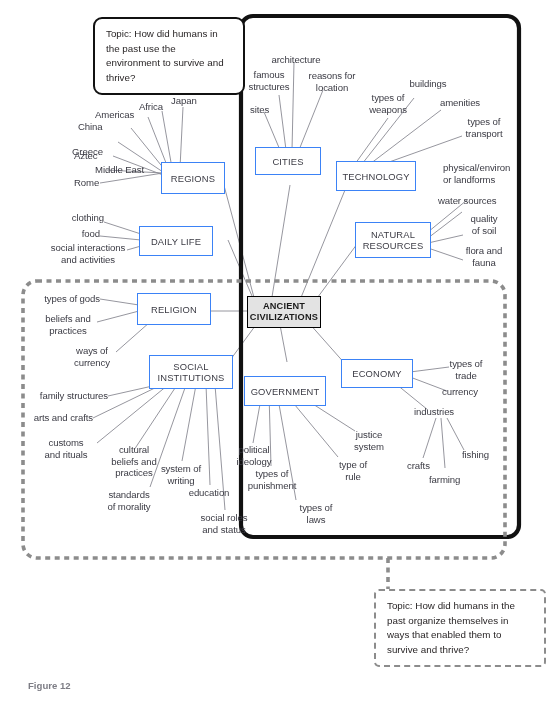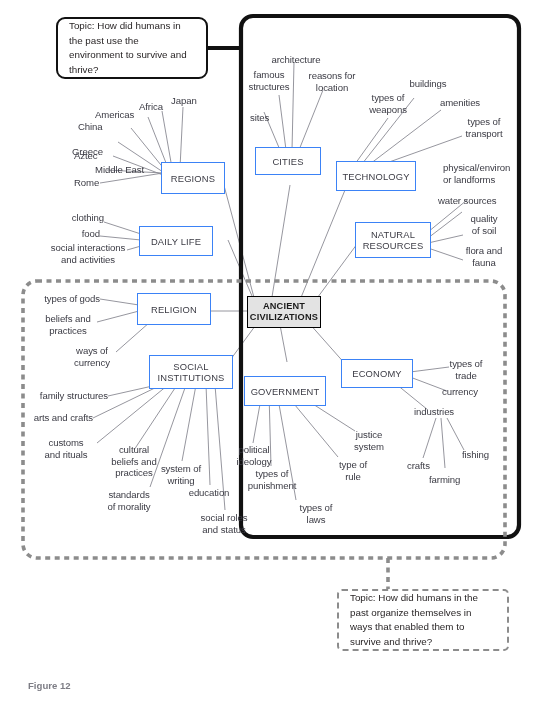--- a/index.html
+++ b/index.html
@@ -10,21 +10,21 @@
   .lbl{position:absolute;font-size:9.6px;line-height:11.6px;color:#3b3b44;
        text-align:center;white-space:pre;letter-spacing:-0.1px;}
   .lbl.r{text-align:right;}
   .lbl.l{text-align:left;}
   .node{position:absolute;border:1px solid #3b82f6;background:#fff;
         font-size:9.4px;line-height:11px;color:#3b3b44;text-align:center;
         display:flex;align-items:center;justify-content:center;letter-spacing:0.15px;}
   .node.center{background:#e3e3e3;border:1px solid #000;font-weight:bold;color:#1a1a1a;
         font-size:9.2px;letter-spacing:0.2px;}
   .topic{position:absolute;box-sizing:border-box;font-size:9.8px;line-height:14.5px;
-         color:#231f20;padding:0 11px;}
+         color:#231f20;padding:8px 11px;margin-left:37px;}
   .topic.solid{border:2.6px solid #111;border-radius:9px;background:#fff;}
   .topic.dashed{border:2.6px dashed #8c8c8c;border-radius:5px;background:#fff;}
   #figure{position:absolute;left:28px;top:680px;font-size:9.6px;font-weight:bold;color:#7d7d85;}
 </style>
 </head>
 <body>
 
 <div id="canvas">
 
   <svg class="layer" viewBox="0 0 548 706">
@@ -138,21 +138,21 @@
   <div class="lbl l" style="left:72px;top:146px;">Greece</div>
   <div class="lbl l" style="left:74px;top:150px;">Aztec</div>
   <div class="lbl l" style="left:55px;top:164px;margin-left:40px;">Middle East</div>
   <div class="lbl l" style="left:74px;top:177px;">Rome</div>
 
   <div class="lbl" style="left:266px;top:54px;width:60px;">architecture</div>
   <div class="lbl" style="left:240px;top:69px;width:58px;">famous
 structures</div>
   <div class="lbl" style="left:303px;top:70px;width:58px;">reasons for
 location</div>
-  <div class="lbl l" style="left:250px;top:112px;">sites</div>
+  <div class="lbl l" style="left:250px;top:104px;">sites</div>
 
   <div class="lbl" style="left:400px;top:78px;width:56px;">buildings</div>
   <div class="lbl" style="left:360px;top:92px;width:56px;">types of
 weapons</div>
   <div class="lbl" style="left:432px;top:97px;width:56px;">amenities</div>
   <div class="lbl" style="left:455px;top:116px;width:58px;">types of
 transport</div>
 
   <div class="lbl l" style="left:443px;top:162px;">physical/environ
 or landforms</div>

